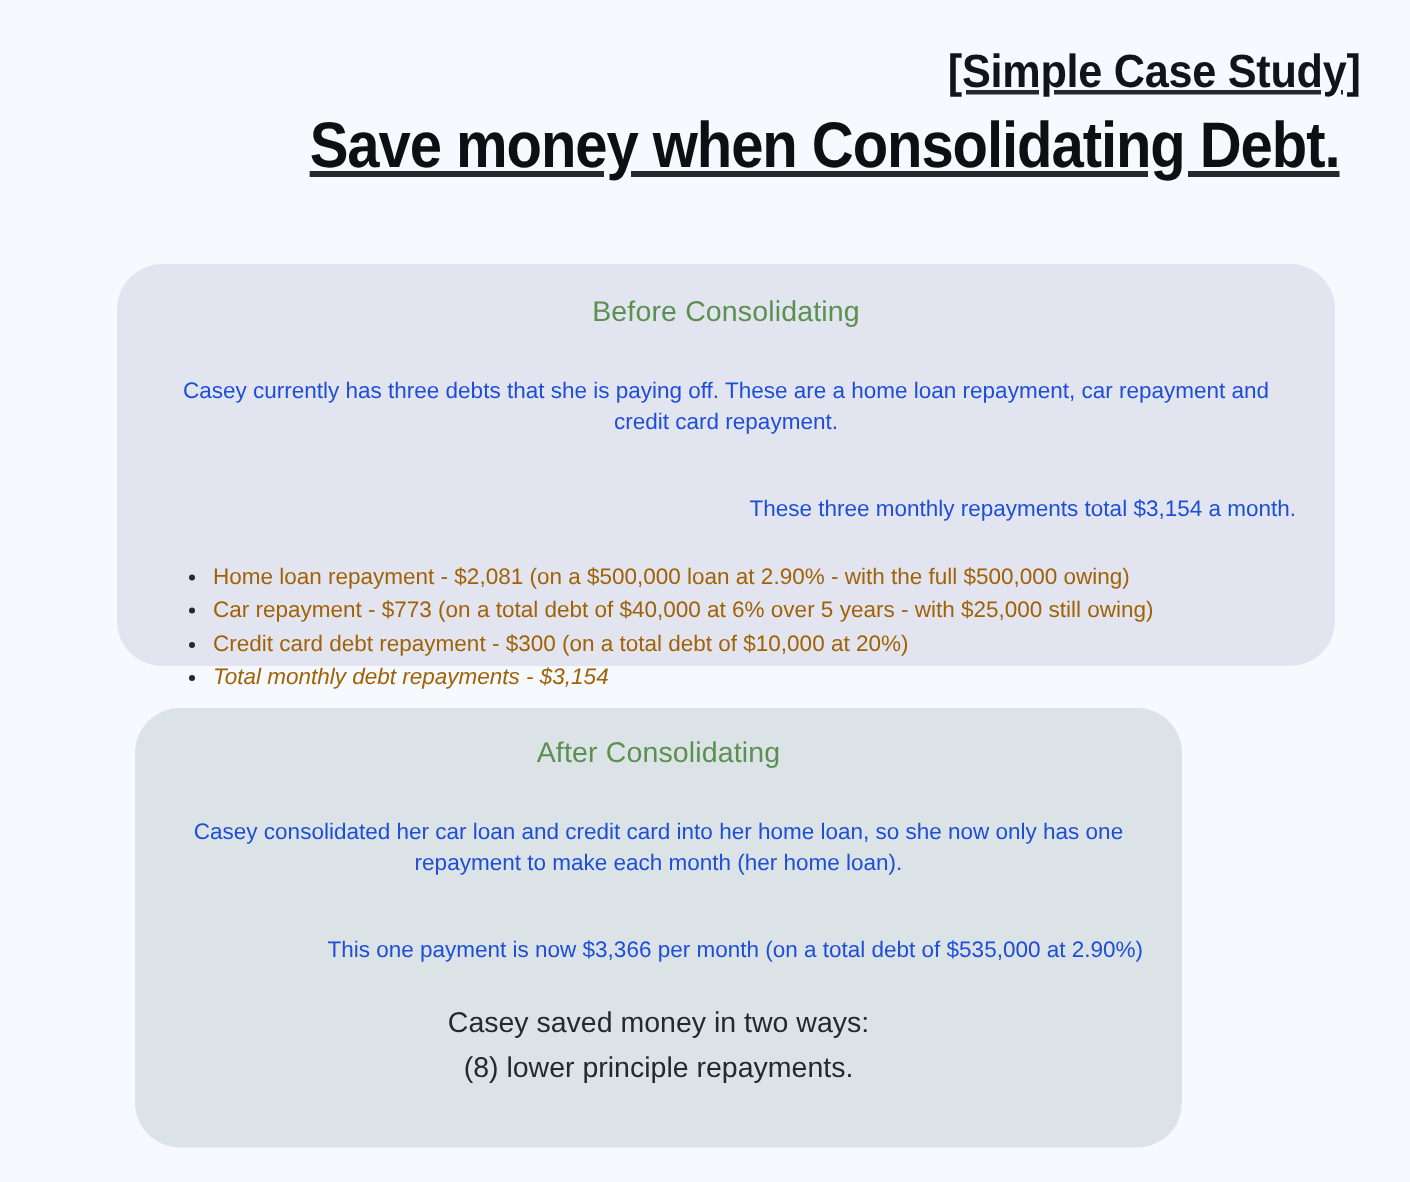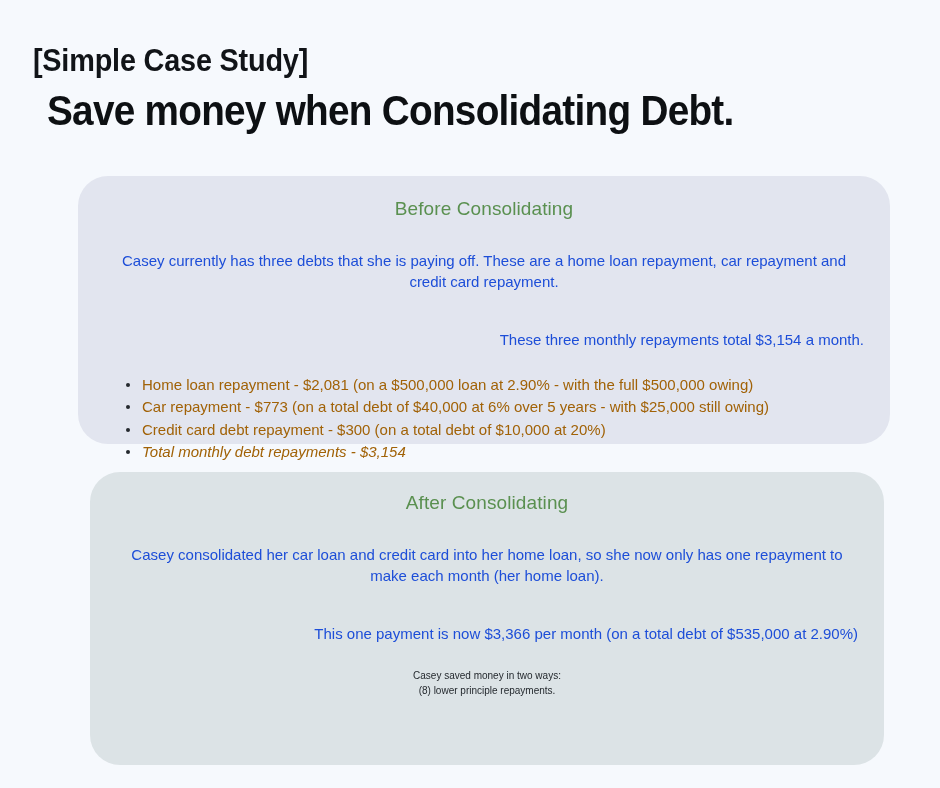--- a/index.html
+++ b/index.html
@@ -16,22 +16,23 @@
   }
 
   .page {
     position: relative;
     width: 940px;
     height: 788px;
   }
 
   
   .header {
-    padding-top: 44px;
-    text-align: left;
+    padding-top: 31px;
+    text-align: right;
+    text-decoration: underline;
   }
   .eyebrow {
     font-size: 31px;
     font-weight: 700;
     line-height: 1.1;
     letter-spacing: -0.2px;
     color: #111418;
     margin: 0;
     transform: scaleX(0.93);
   }
@@ -55,21 +56,21 @@
     left: 78px;
     top: 176px;
     width: 812px;
     height: 268px;
     background: #e2e5ef;
     padding: 14px 26px 0 26px;
   }
   .card-after {
     left: 90px;
     top: 472px;
-    width: 794px;
+    width: 698px;
     height: 293px;
     background: #dce3e6;
     padding: 12px 26px 0 26px;
   }
 
   .card-title {
     text-align: center;
     color: #5a9050;
     font-size: 19px;
     font-weight: 400;
@@ -83,21 +84,21 @@
     font-size: 15px;
     line-height: 1.42;
     margin: 0;
     color: #1d4ed8;
   }
   .para-intro { margin-top: 30px; }
   .para-gap   { margin-top: 36px; text-align: right; }
 
   .para-block {
     text-align: center;
-    font-size: 10px;
+    font-size: 19px;
     line-height: 1.56;
     margin: 0;
     margin-top: 24px;
     color: #24292e;
   }
 
   .bullets {
     margin: 24px 0 0 0;
     padding: 0 0 0 22px;
     list-style: none;

